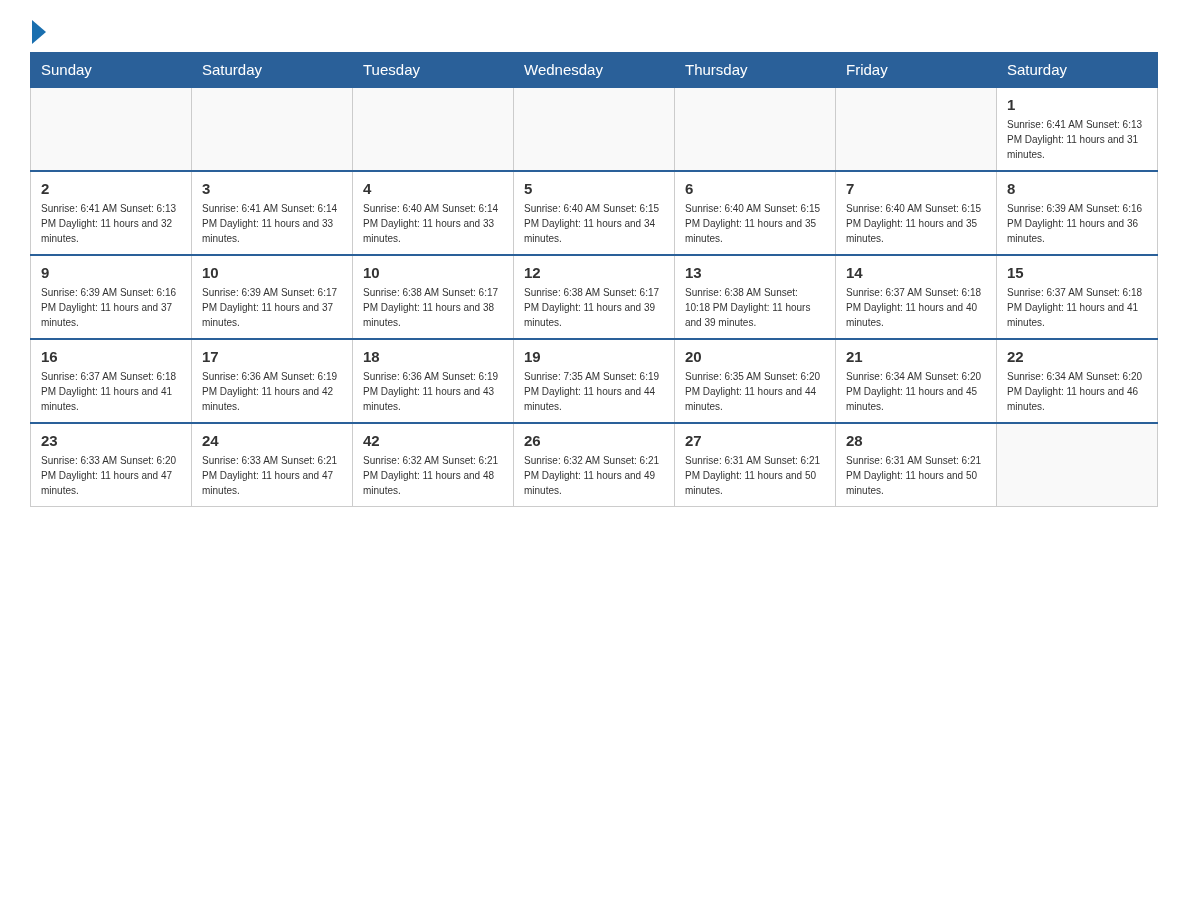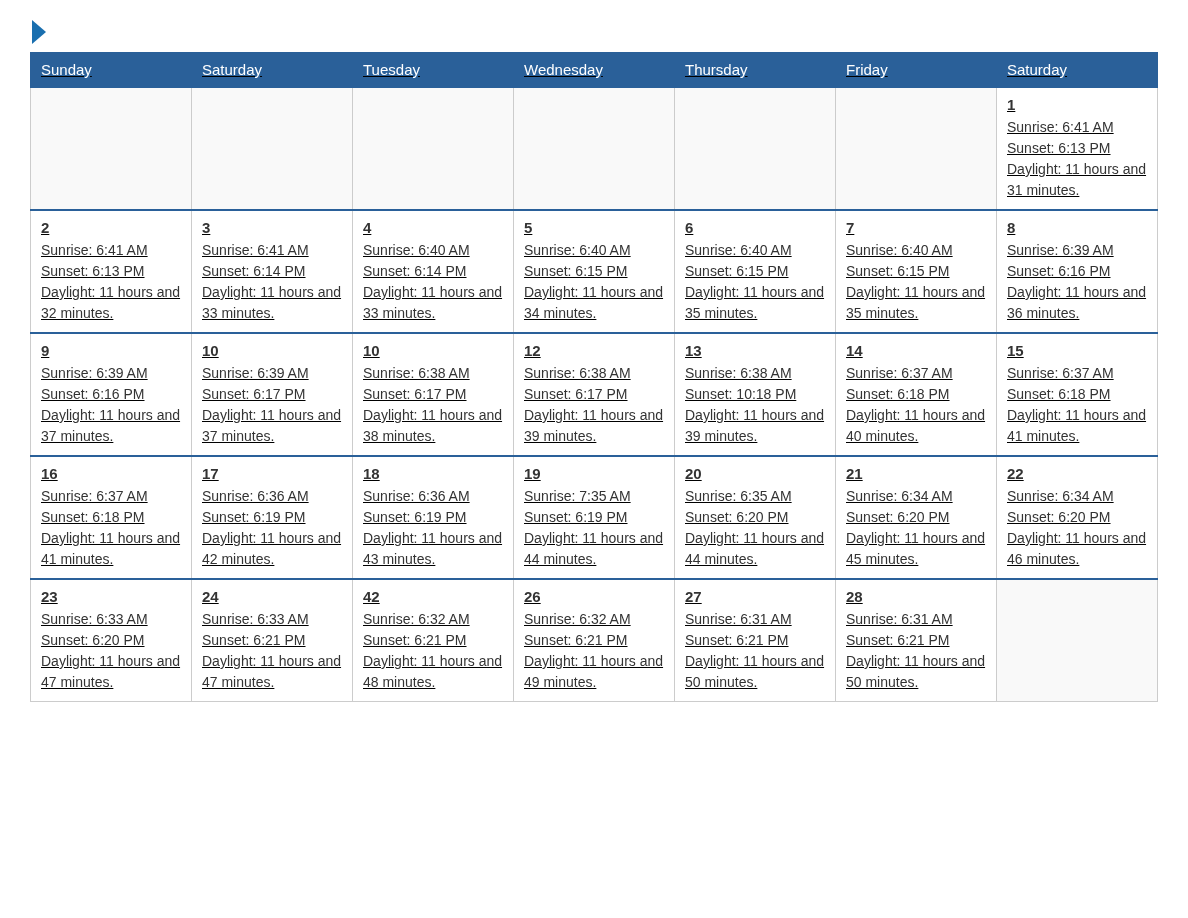--- a/index.html
+++ b/index.html
@@ -56,21 +56,20 @@
     }
     .location-subtitle {
       font-size: 20px;
       color: #444;
       margin-top: 4px;
     }
     .calendar {
       width: 100%;
       border-collapse: collapse;
       margin-top: 10px;
-      text-decoration: underline;
     }
     .calendar th {
       background-color: #2a6099;
       color: #fff;
       text-align: left;
       padding: 8px 10px;
       font-size: 15px;
       font-weight: normal;
       border: 1px solid #2a6099;
     }
@@ -89,21 +88,21 @@
     .calendar tr:not(:first-child) td {
       border-top: 2px solid #2a6099;
     }
     .day-number {
       font-size: 15px;
       font-weight: bold;
       display: block;
       margin-bottom: 4px;
     }
     .day-info {
-      font-size: 14px;
+      font-size: 10px;
       line-height: 1.5;
       color: #333;
     }
     .empty-cell {
       background: #f9f9f9;
     }
     .calendar tbody tr td {
       border-left: 1px solid #ccc;
       border-right: 1px solid #ccc;
       border-bottom: 1px solid #ccc;

